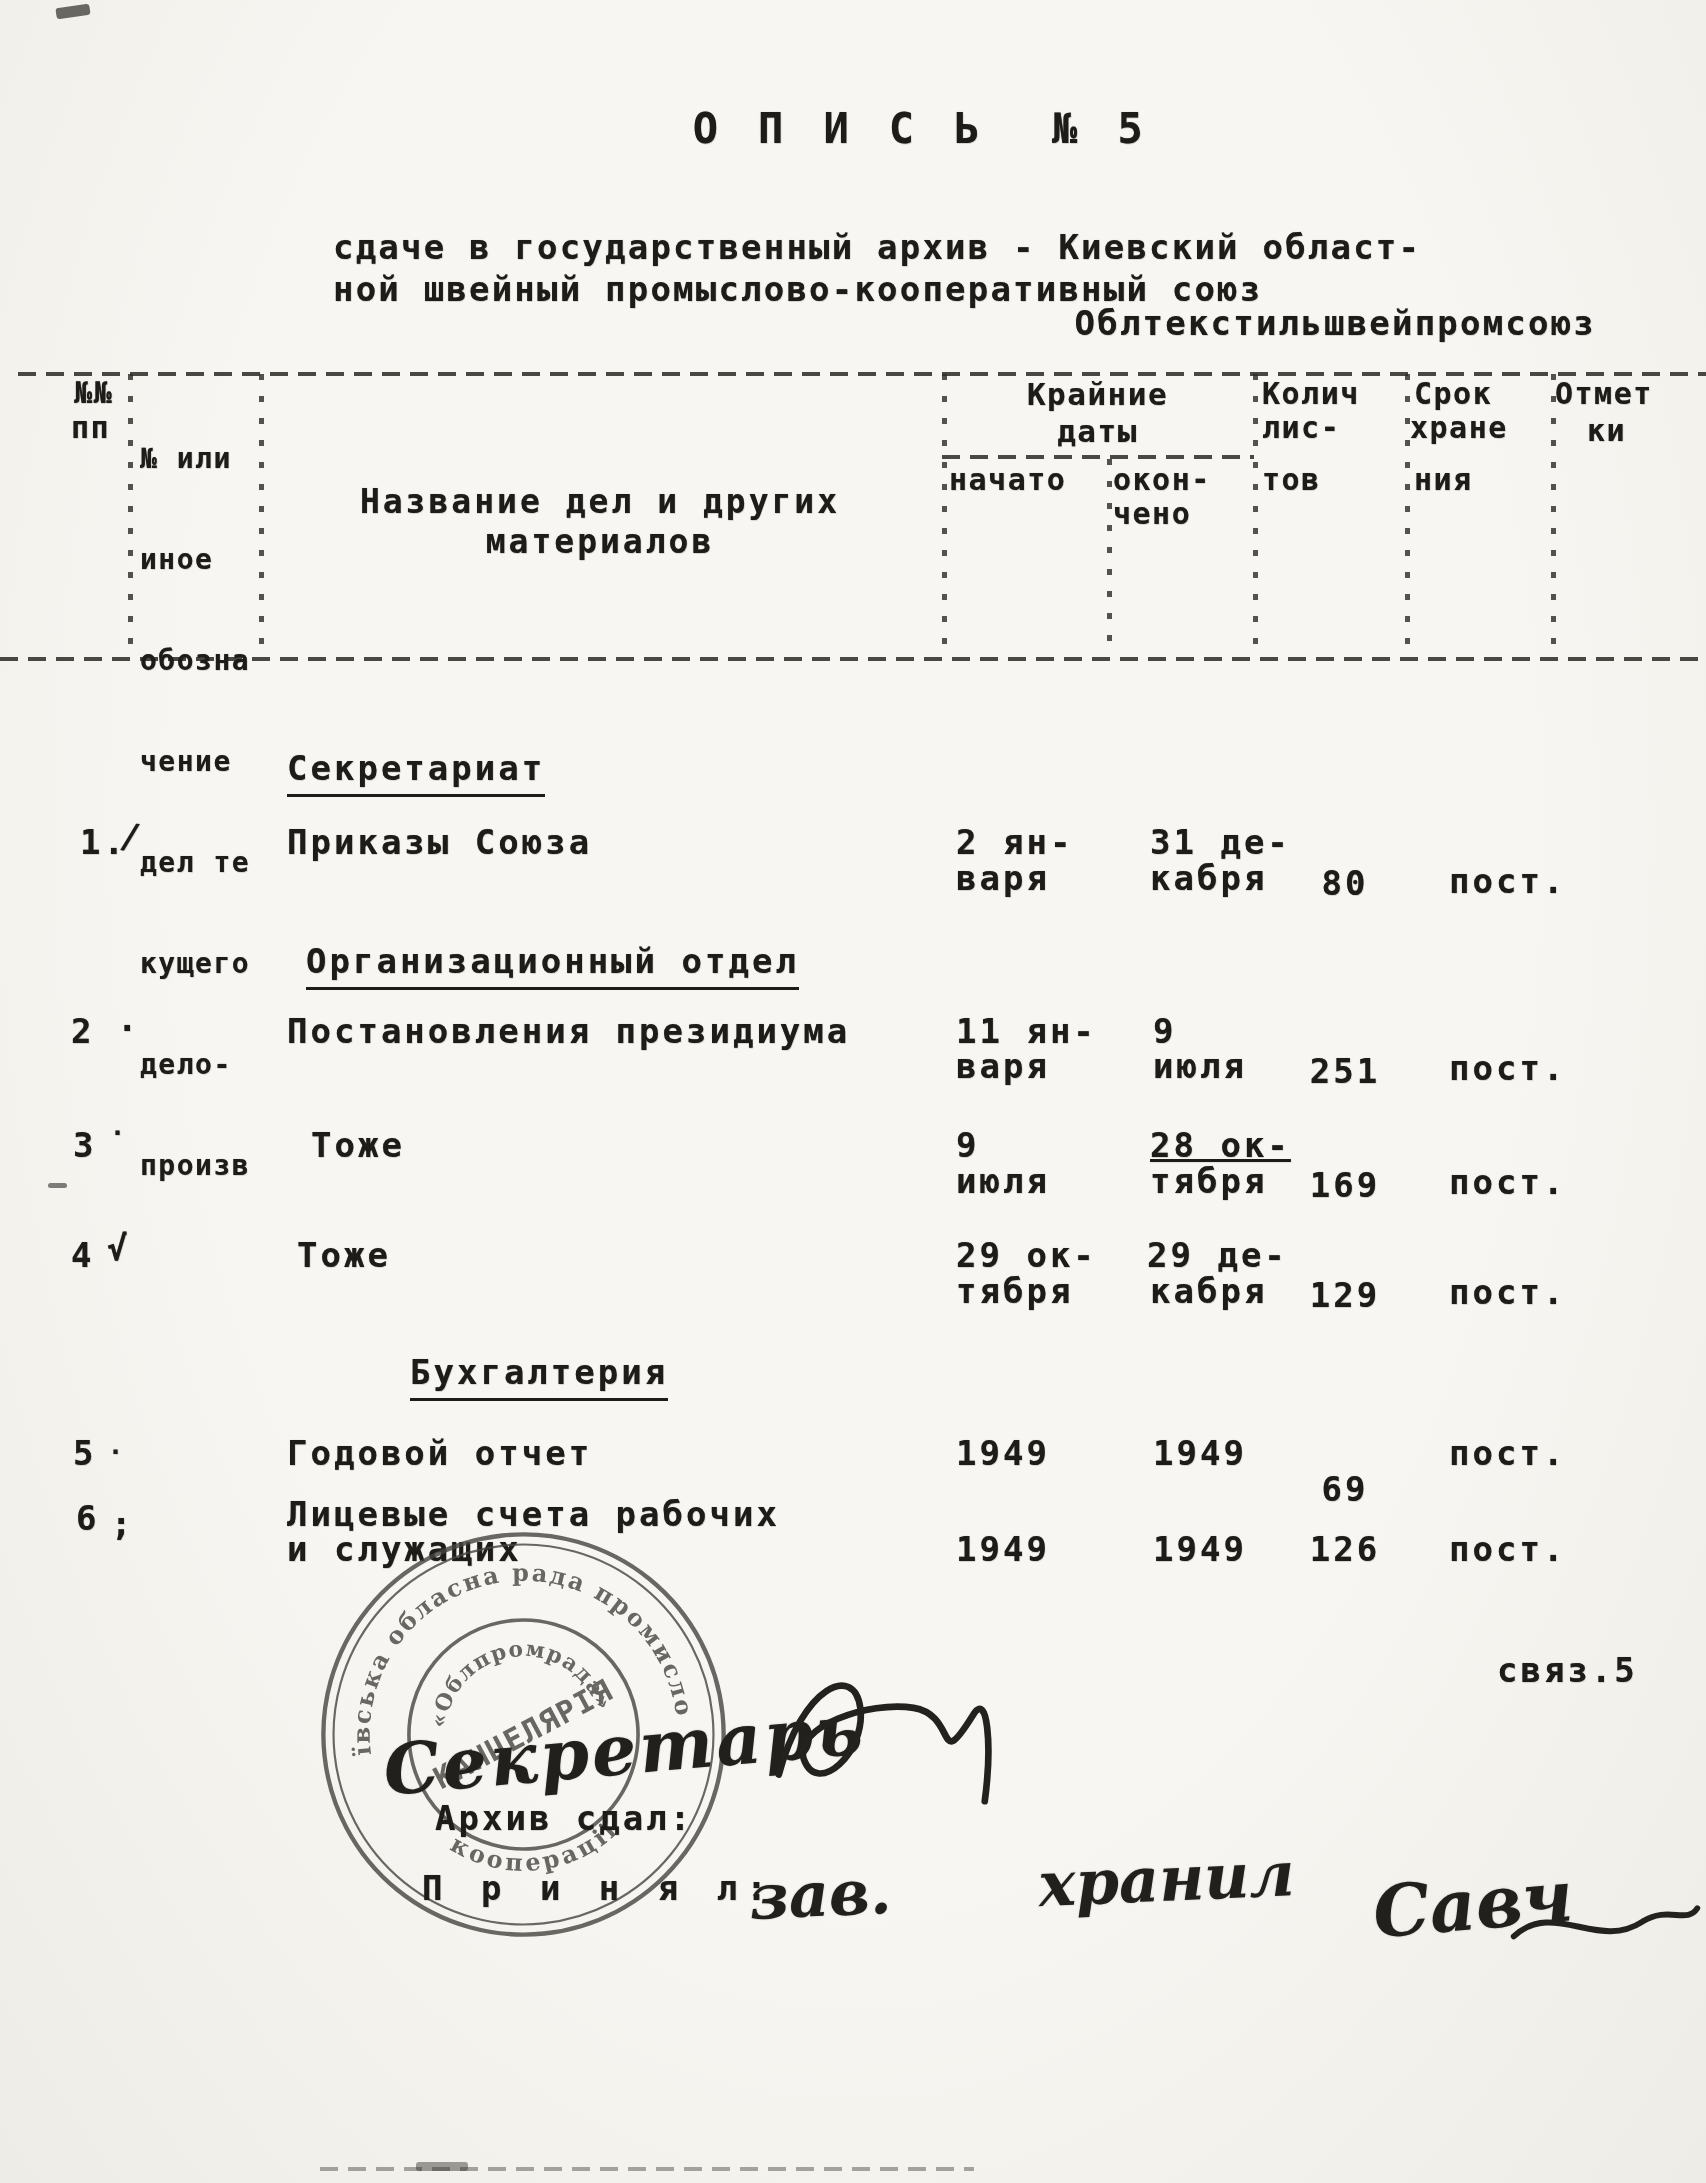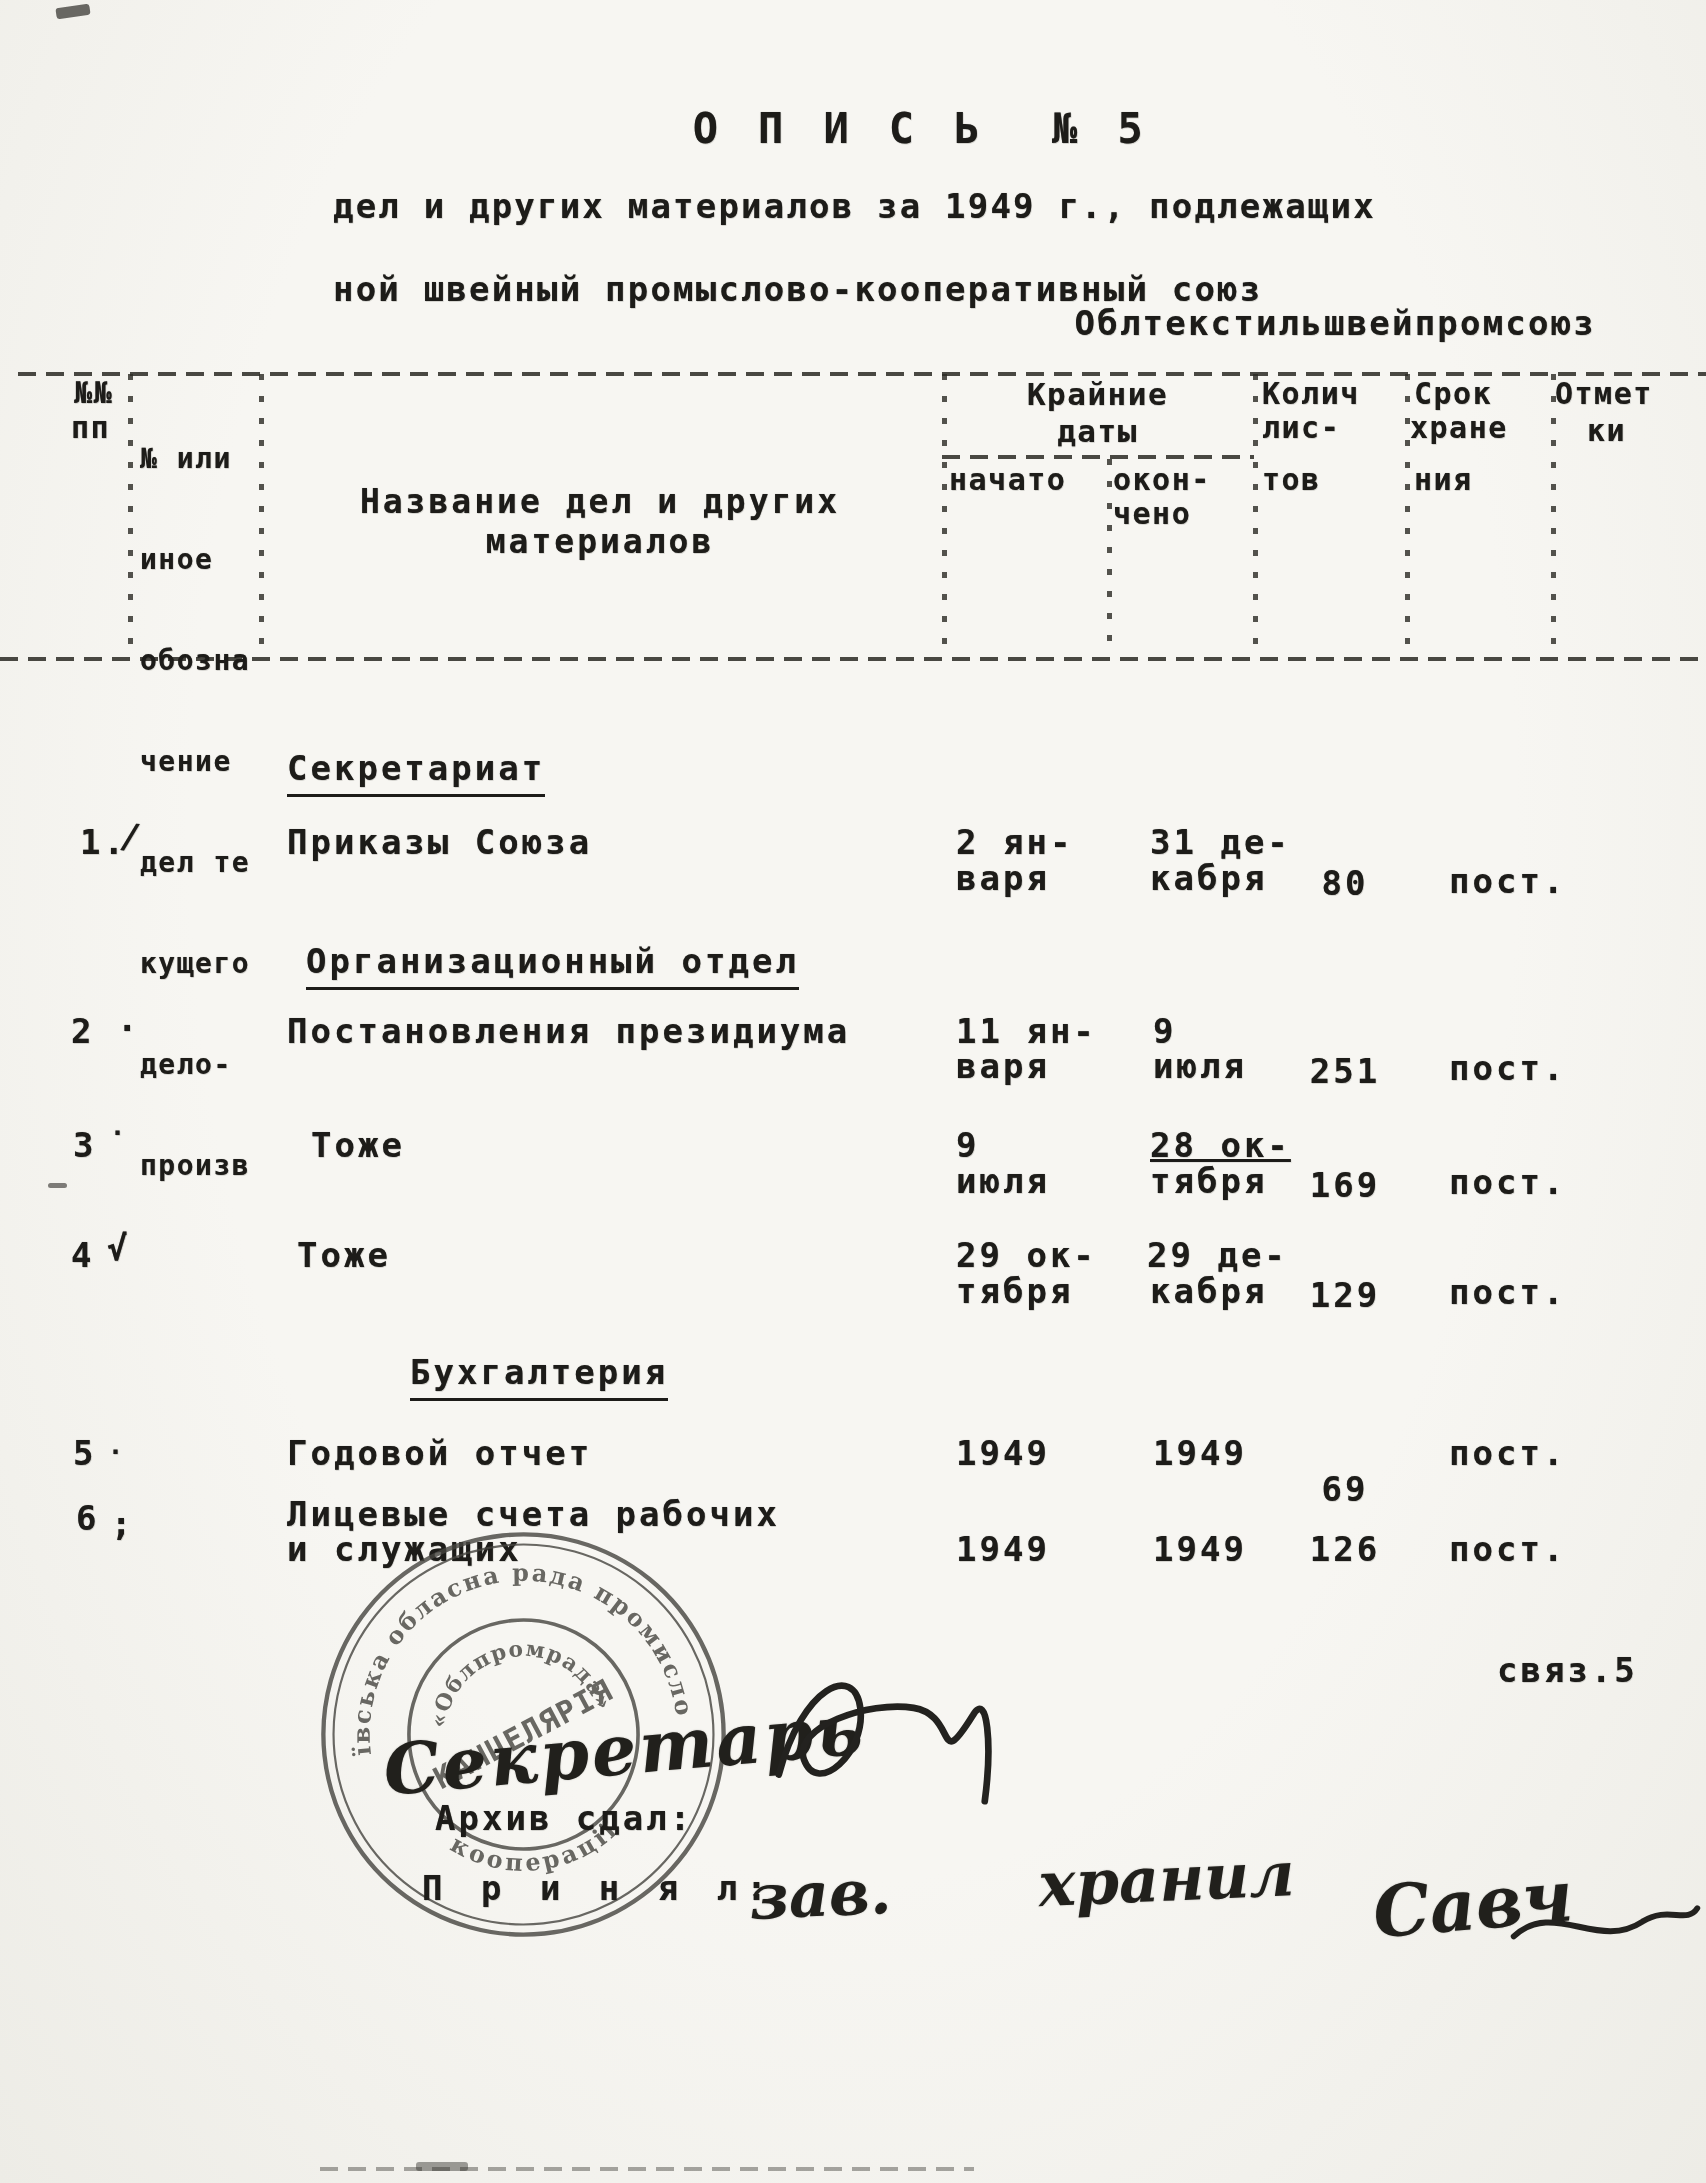--- a/index.html
+++ b/index.html
@@ -38,21 +38,21 @@
 <body>
 
 <div class="page">
 
   <div class="noise" style="left:56px; top:6px; width:34px; height:11px; opacity:.7; transform:rotate(-8deg);"></div>
   <div class="noise" style="left:48px; top:1183px; width:19.3px; height:5.2px; opacity:.6;"></div>
   <div class="noise" style="left:416px; top:2162px; width:52px; height:9px; opacity:.45;"></div>
   <div class="hline" style="left:320px; top:2167px; width:654px; opacity:.4;"></div>
 
   <div class="t" style="left:654px; top:104px; width:535px; text-align:center; font-size:42px; letter-spacing:7.4px;">О П И С Ь  № 5</div>
-  <div class="t" style="left:333px; top:186px; letter-spacing:2.2px;">дел и других материалов за 1949 г., подлежащих</div>
+  <div class="t" style="left:333px; top:227px; letter-spacing:2.2px;">сдаче в государственный архив - Киевский област-</div>
   <div class="t" style="left:927px; top:303px; width:669px; text-align:right; letter-spacing:2.2px;">Облтекстильшвейпромсоюз</div>
   <div class="t" style="left:333px; top:269px; letter-spacing:2.2px;">ной швейный промыслово-кооперативный союз</div>
 
   <div class="hline" style="left:18px; top:372px; width:1688px;"></div>
   <div class="hline" style="left:0; top:657px; width:1706px;"></div>
   <div class="hline" style="left:942px; top:455px; width:312px;"></div>
 
   <div class="vsep" style="left:128px; top:374px; height:283px;"></div>
   <div class="vsep" style="left:259px; top:374px; height:283px;"></div>
   <div class="vsep" style="left:942px; top:374px; height:283px;"></div>

